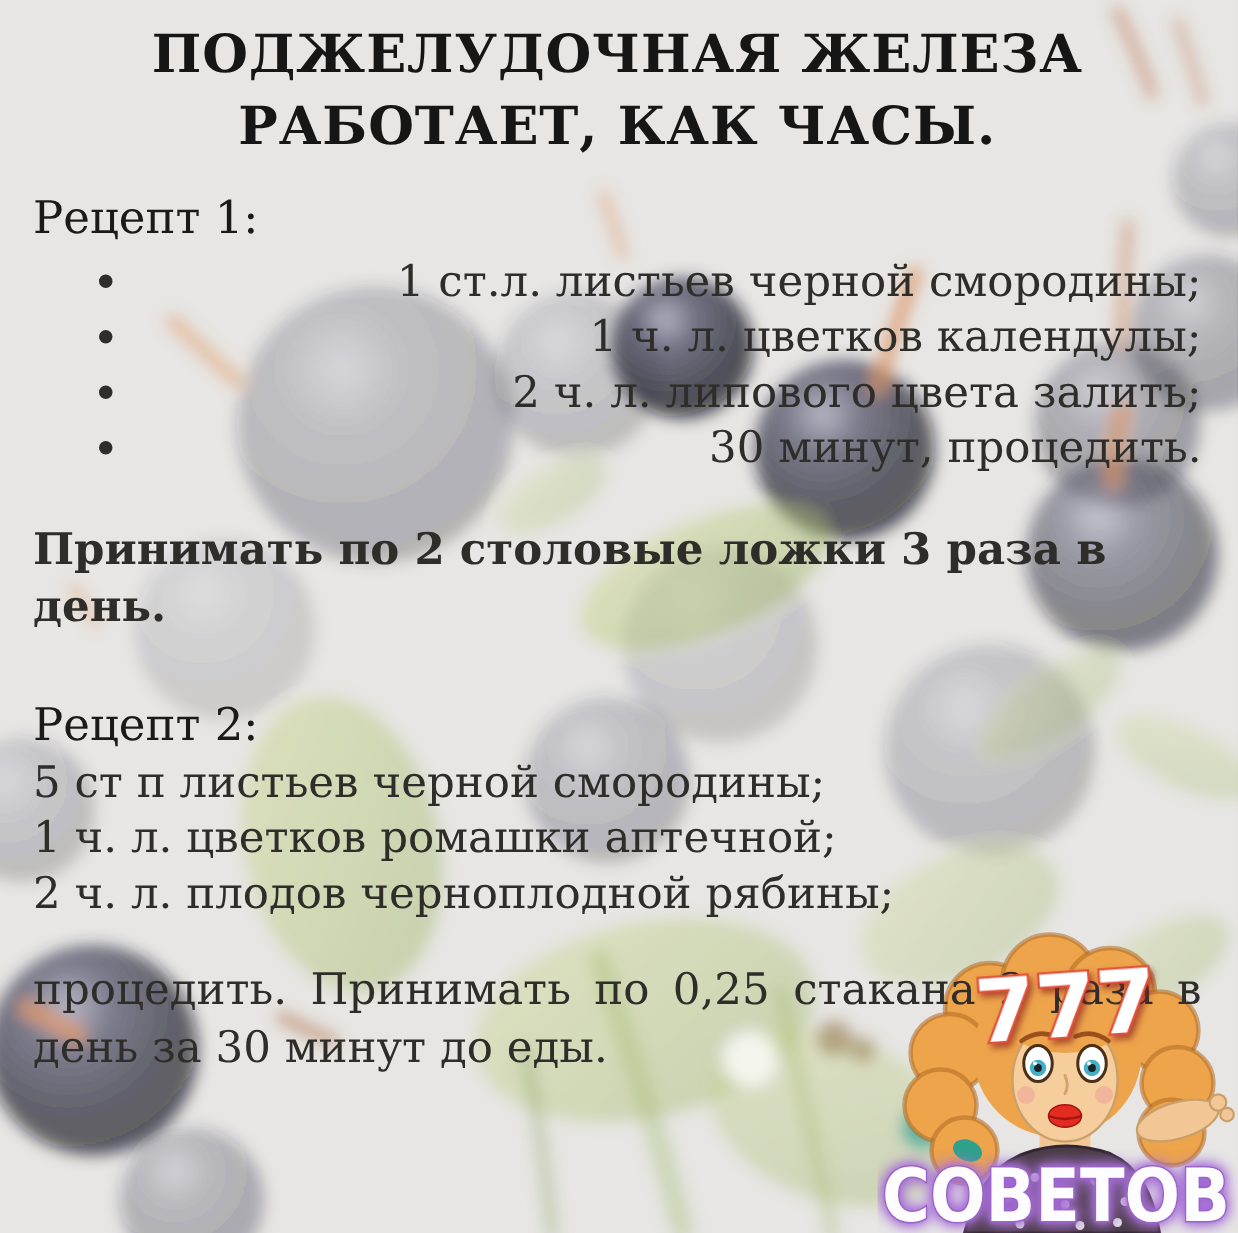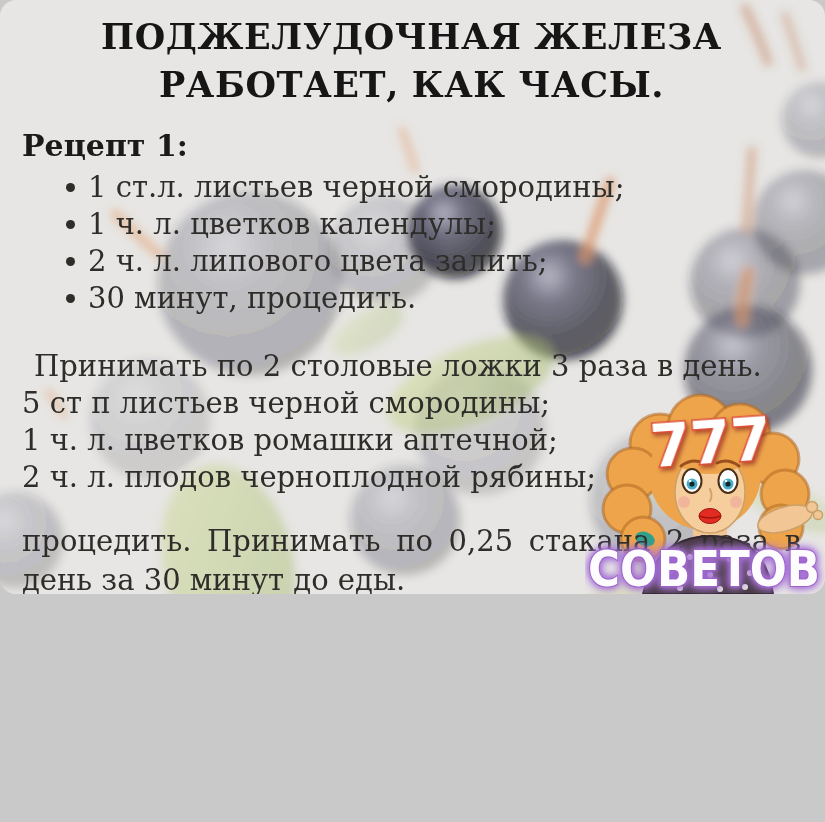--- a/index.html
+++ b/index.html
@@ -1,41 +1,40 @@
 <!DOCTYPE html>
 <html><head>
 <meta charset="utf-8">
 <style>
   html,body{margin:0;padding:0;}
   body{width:825px;height:822px;overflow:hidden;background:#c9c9c9;}
   .card{
-    position:relative;width:825px;height:594px;overflow:hidden;
+    position:relative;width:825px;height:822px;overflow:hidden;
     background:#e4e3e1;
     font-family:"DejaVu Serif","Liberation Serif",serif;
-    border-radius:16px;
   }
   .bg{position:absolute;left:0;top:0;width:825px;height:822px;z-index:0;}
   .logo-woman{position:absolute;right:0;bottom:0;width:240px;height:205px;z-index:1;}
   .content{position:relative;z-index:2;padding:13px 24px 0 22px;color:#2f2d2a;}
   .title{
     margin:0;text-align:center;font-size:35px;line-height:48px;
     font-weight:700;color:#161616;letter-spacing:.6px;
   }
-  .r-heading{font-size:30px;line-height:38px;font-weight:700;color:#1a1a1a;}
+  .r-heading{font-size:30px;line-height:38px;font-weight:400;color:#1a1a1a;}
   .r1-heading{margin-top:18px;}
   .r2-heading{margin-top:42px;}
-  ul.bullets{margin:4px 0 4px 0;padding:0 0 0 44px;list-style:none;}
+  ul.bullets{margin:4px 0 4px 0;padding:0 0 0 44px;list-style:none;text-align:right;}
   ul.bullets li{
     position:relative;padding-left:22px;font-size:29px;line-height:37px;color:#2f2d2a;
   }
   ul.bullets li::before{
     content:"";position:absolute;left:0;top:14px;width:9px;height:9px;
     border-radius:50%;background:#2f2d2a;
   }
-  .dosage1{margin:30px 0 0 12px;font-size:29px;line-height:38px;}
+  .dosage1{margin:30px 0 0 0;font-size:29px;line-height:38px;font-weight:bold;}
   .plain-line{font-size:29px;line-height:37px;}
   .dosage2{margin-top:26px;width:779px;font-size:29px;line-height:39px;}
   .jline{text-align:justify;text-align-last:justify;}
   .jline.last{text-align-last:left;}
   .logo-top{position:absolute;right:0;bottom:0;width:240px;height:205px;z-index:3;}
   .sov-glow{filter:drop-shadow(0 0 5px #9a5fd0) drop-shadow(0 0 2px #b98ae0);}
   .num-glow{filter:drop-shadow(2px 3px 2px rgba(140,30,30,.65));}
 </style>
 </head>
 <body>
@@ -178,20 +177,21 @@
 
     <div class="r-heading r1-heading">Рецепт 1:</div>
     <ul class="bullets">
       <li>1 ст.л. листьев черной смородины;</li>
       <li>1 ч. л.  цветков календулы;</li>
       <li>2 ч. л. липового цвета залить;</li>
       <li>30 минут, процедить.</li>
     </ul>
     <p class="dosage1">Принимать по 2 столовые ложки 3 раза в день.</p>
 
+    <div class="r-heading r2-heading">Рецепт 2:</div>
     <div>
       <div class="plain-line">5 ст п листьев черной смородины;</div>
       <div class="plain-line">1 ч. л.  цветков ромашки аптечной;</div>
       <div class="plain-line">2 ч. л.  плодов черноплодной рябины;</div>
     </div>
 
     <div class="dosage2">
       <div class="jline">процедить. Принимать по 0,25 стакана 2 раза в</div>
       <div class="jline last">день за 30 минут до еды.</div>
     </div>

